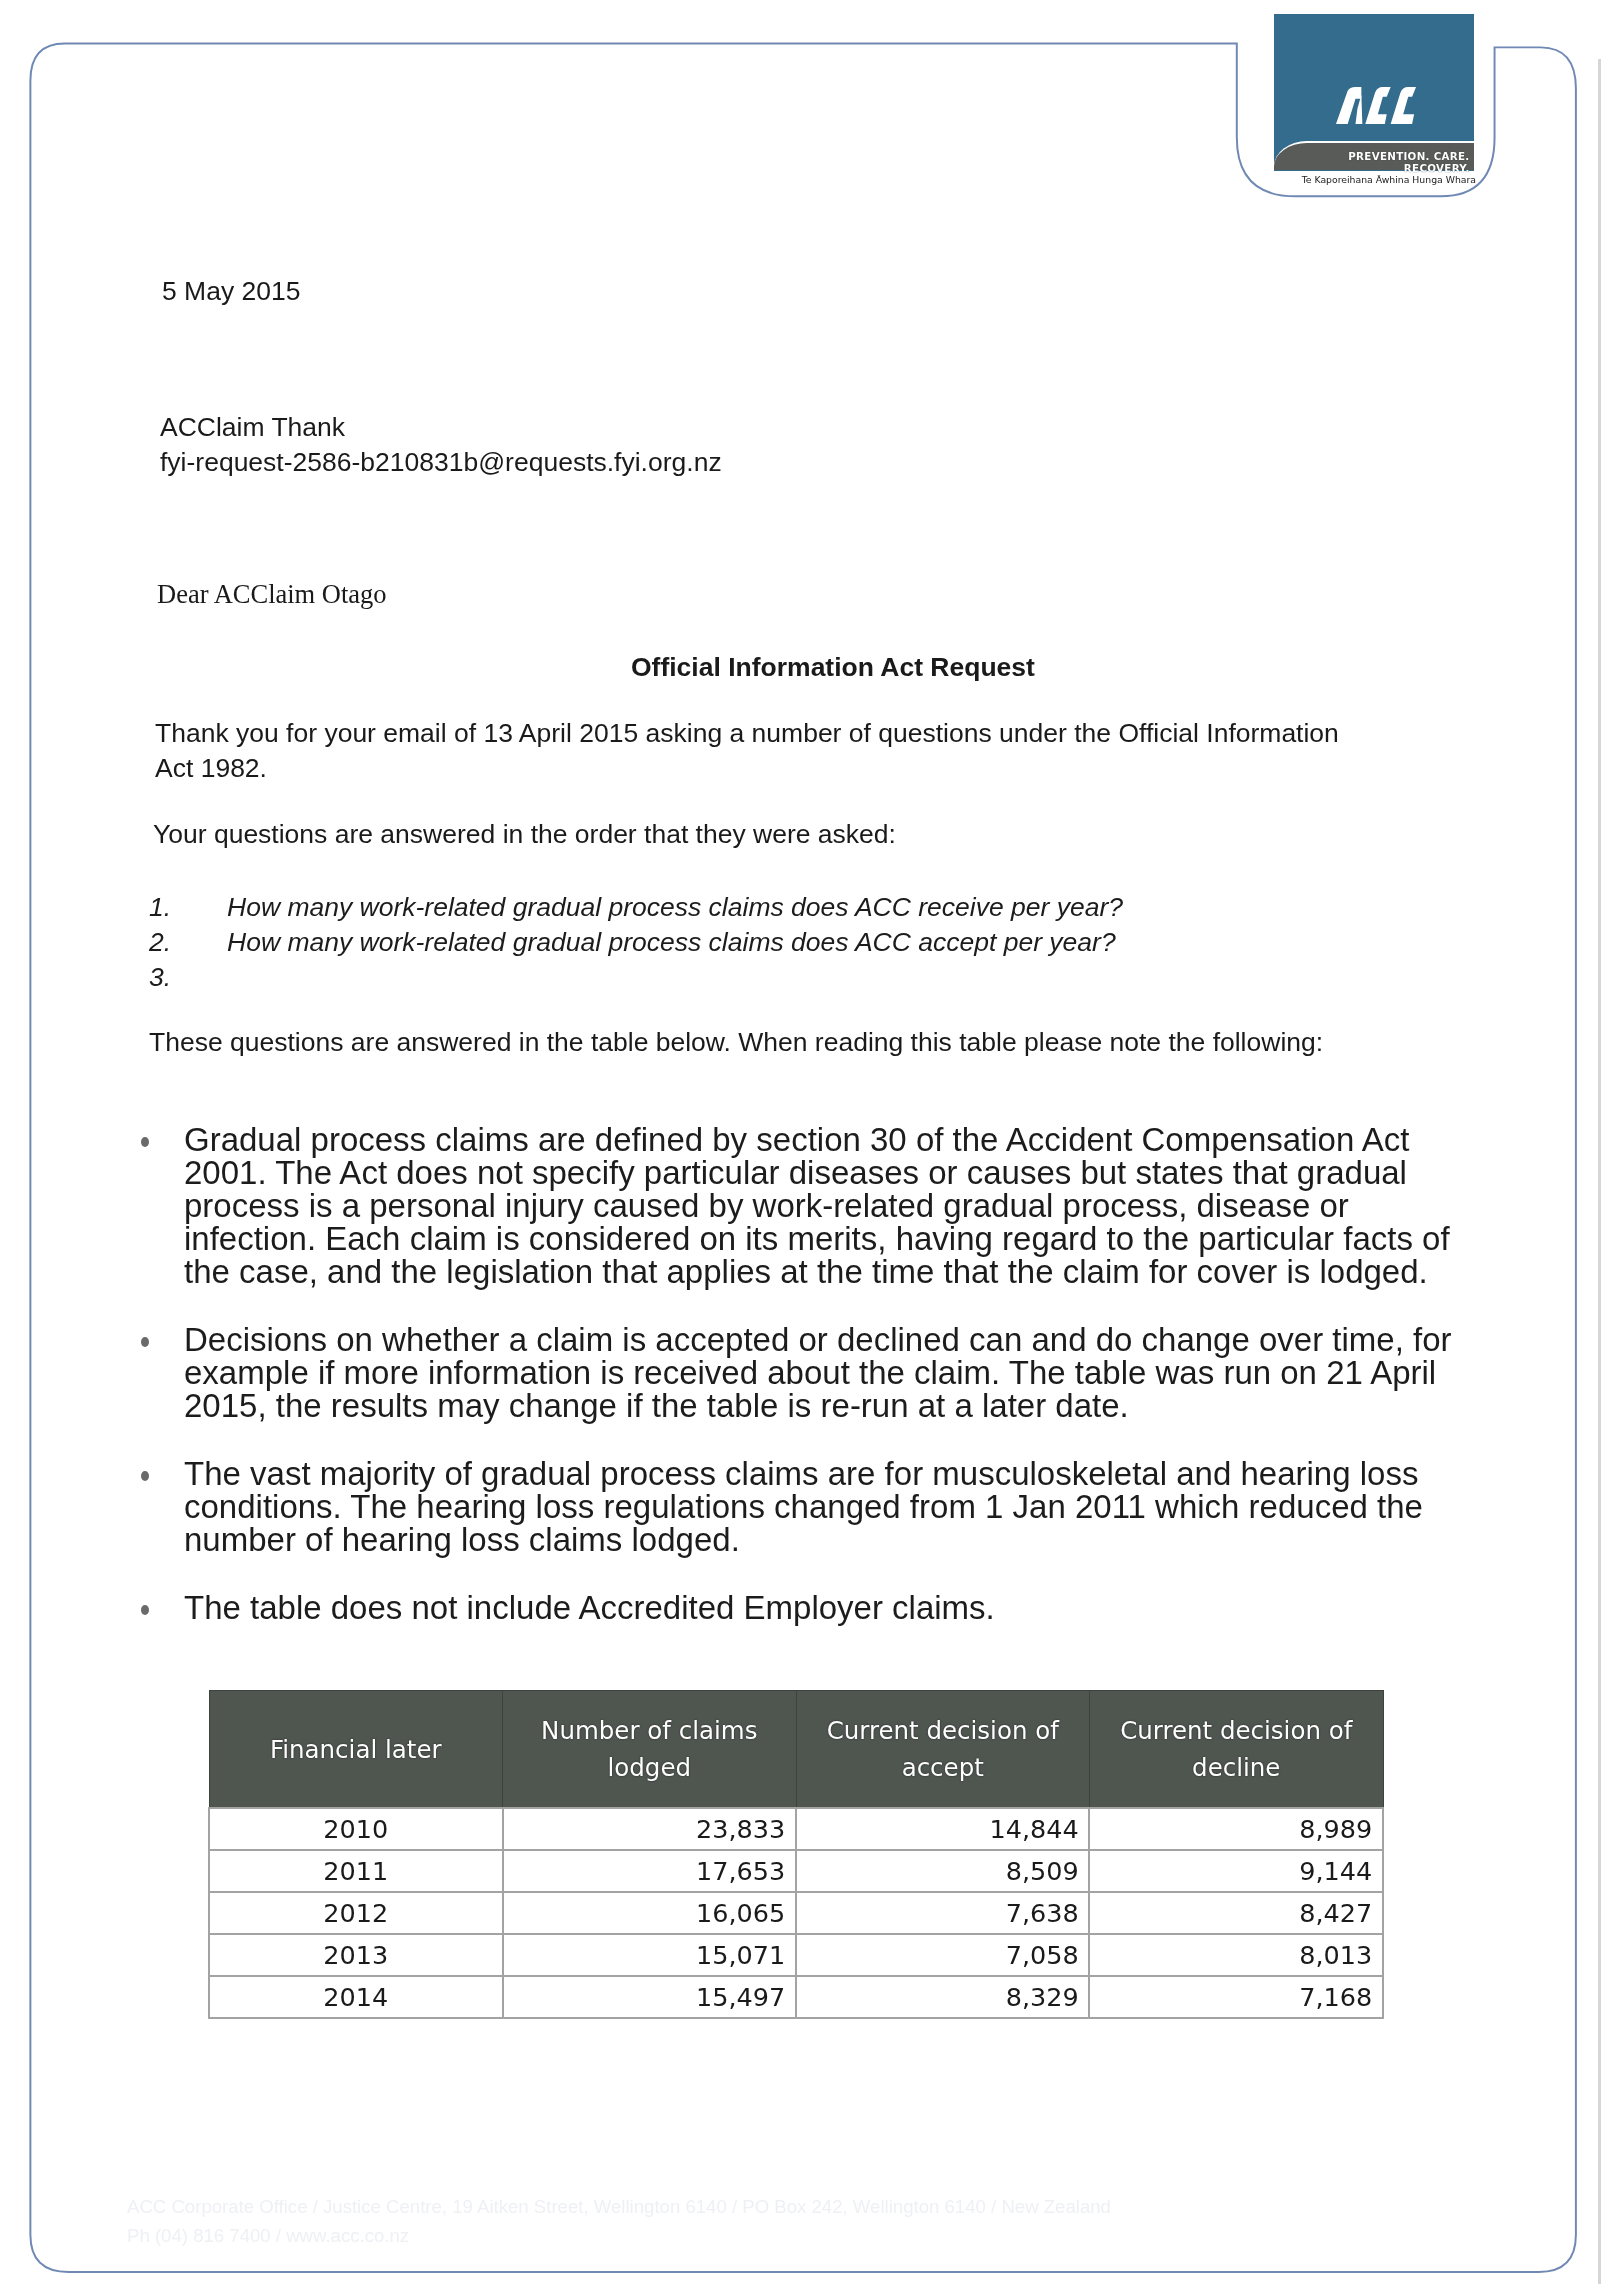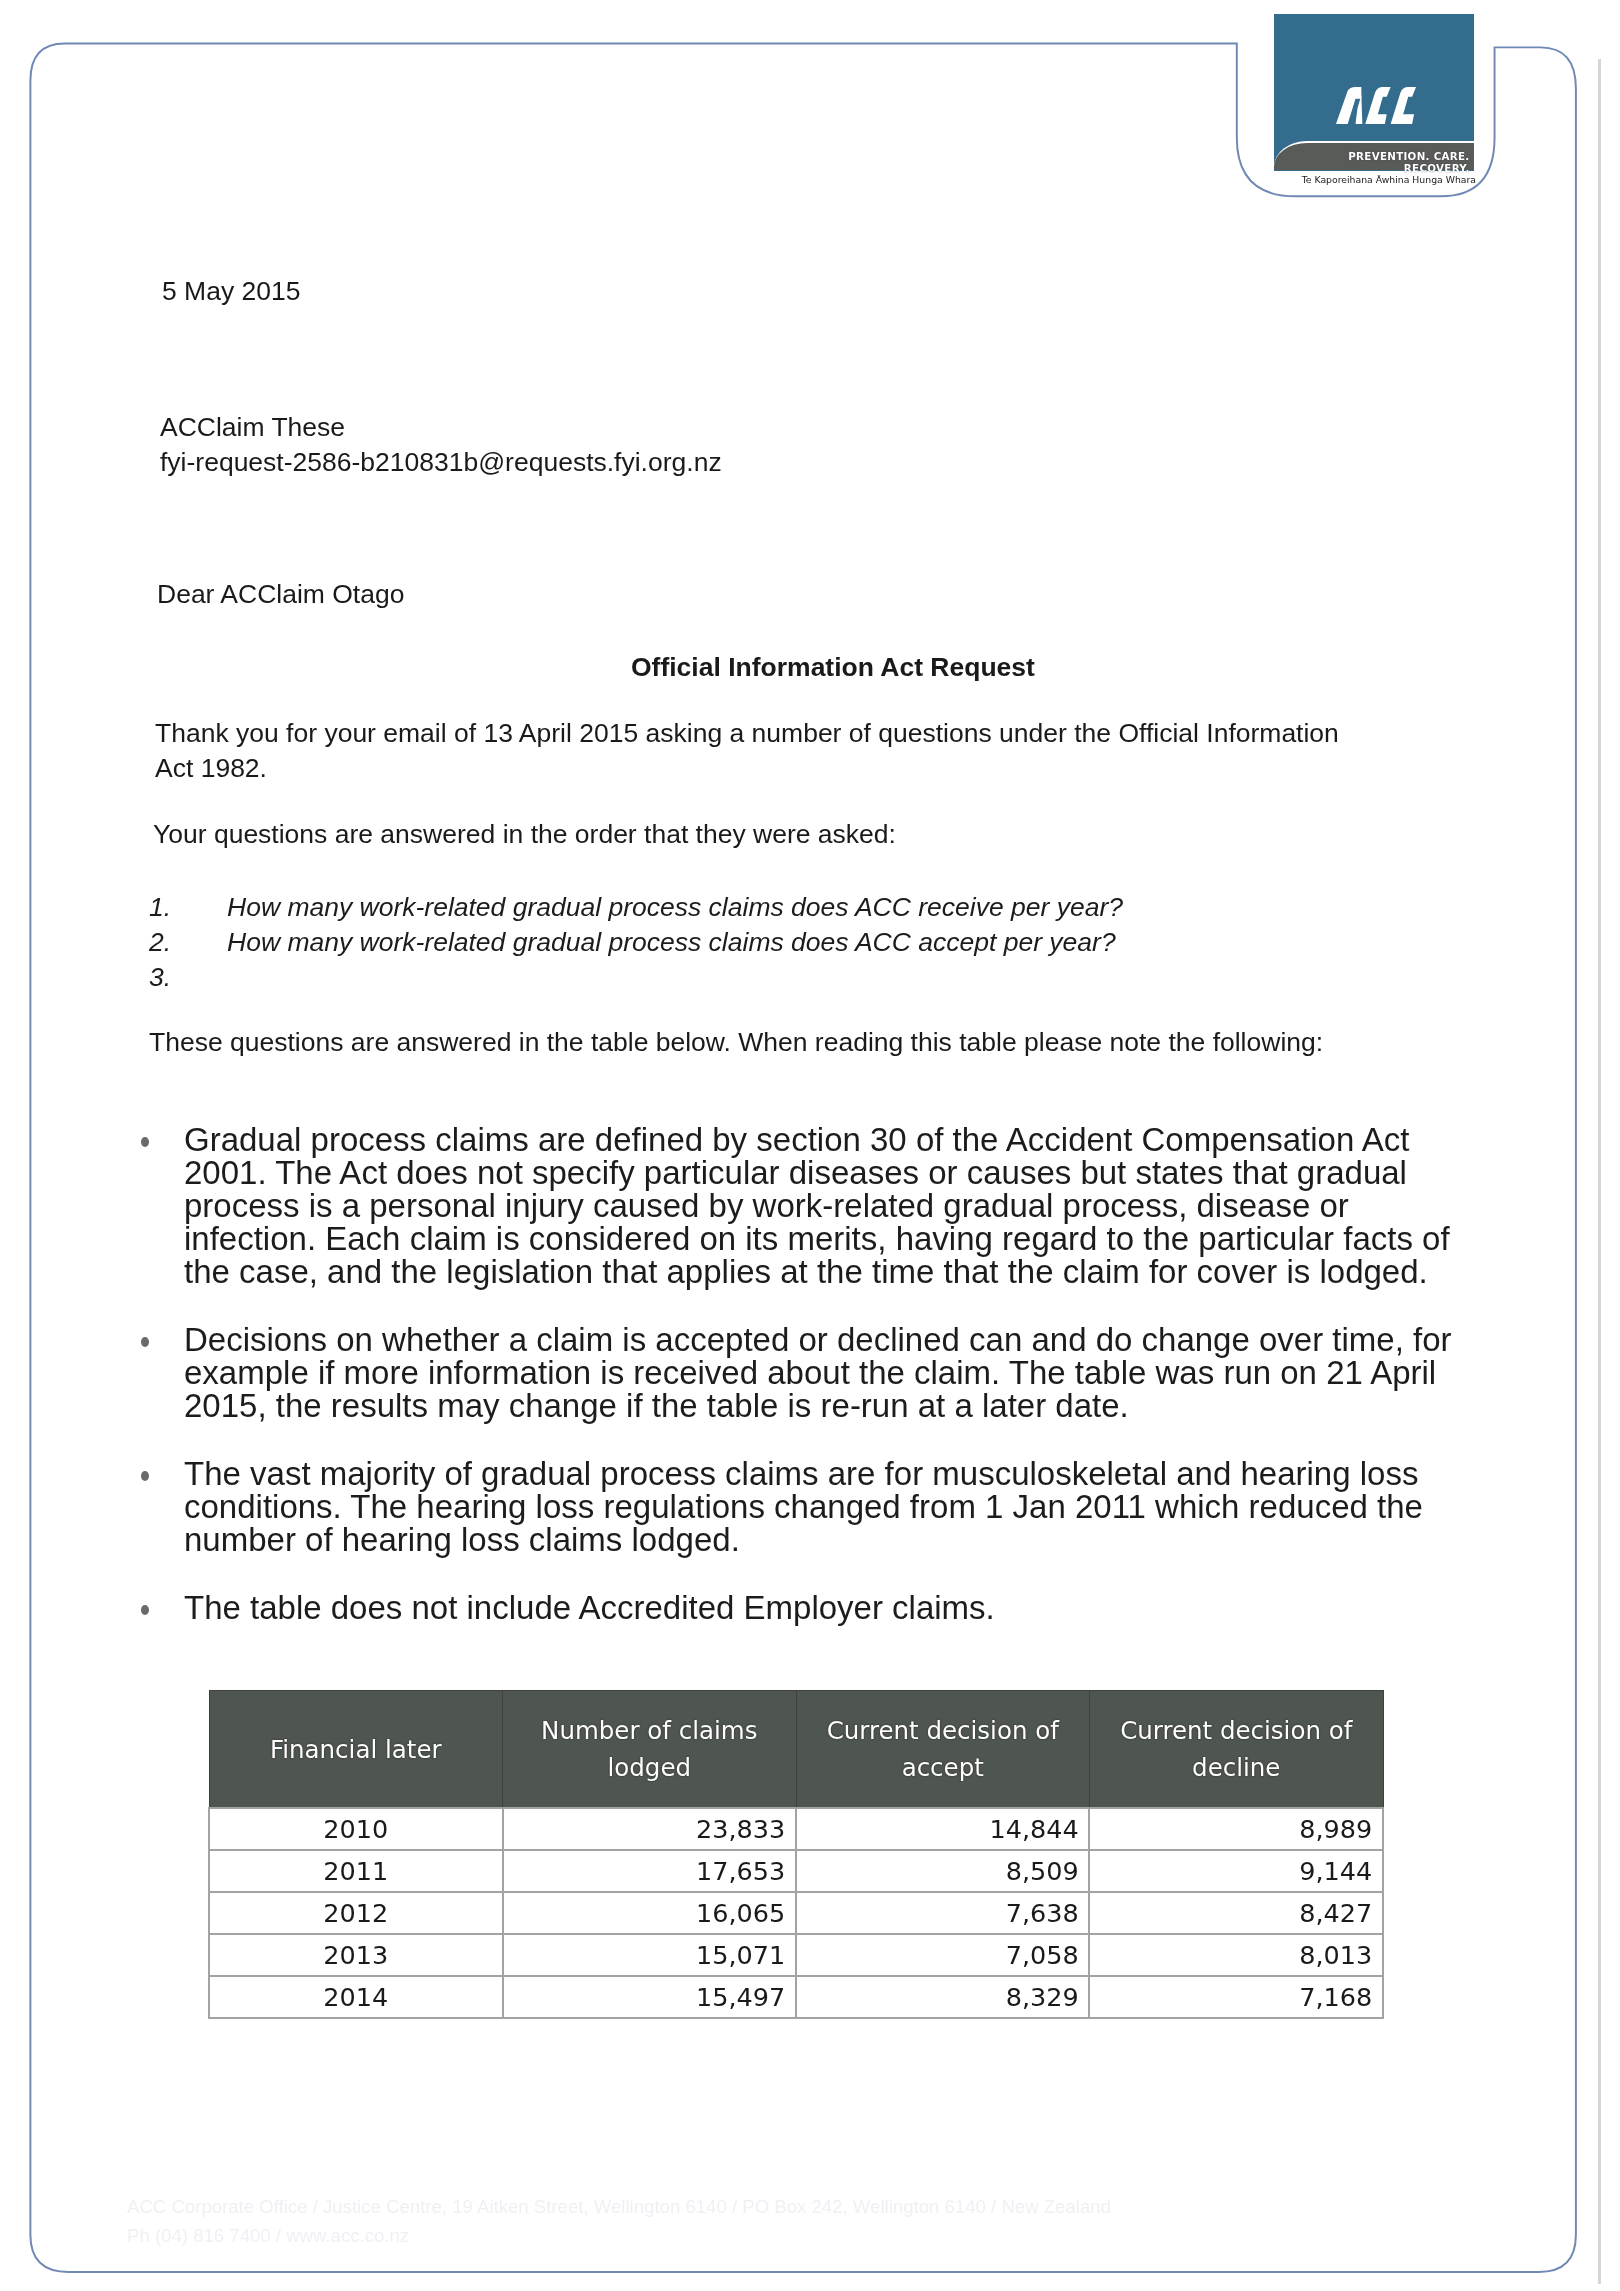--- a/index.html
+++ b/index.html
@@ -29,21 +29,21 @@
     .logo-maori {
       position: absolute; left: 1270px; top: 174px; width: 206px; text-align: right;
       font-family: "DejaVu Sans", sans-serif; font-size: 9.3px; color: #222;
     }
 
     
     .text { position: absolute; font-size: 26.5px; line-height: 35px; color: #1a1a1a; }
     .date { left: 162px; top: 274px; }
     .recipient { left: 160px; top: 410px; }
     .email { left: 160px; top: 445px; text-underline-offset: 3.9px; }
-    .salutation { left: 157px; top: 577px; }
+    .salutation { left: 157px; top: 577px; font-family: Liberation Serif, serif; }
     .subject { left: 583px; top: 650px; font-weight: bold; font-size: 26.5px; margin-left: 48px; }
     .intro { left: 155px; top: 716px; width: 1215px; }
     .answered { left: 153px; top: 817px; }
     .questions { position: absolute; left: 149px; top: 890px; width: 1215px; margin: 0; padding: 0; list-style: none; }
     .questions li { font-size: 26.5px; line-height: 35px; font-style: italic; display: flex; }
     .questions .qnum { width: 78px; flex: none; }
     .table-intro { left: 149px; top: 1025px; width: 1215px; }
 
     .notes { position: absolute; left: 127px; top: 1123px; width: 1343px; margin: 0; padding: 0; list-style: none; }
     .notes li { position: relative; padding-left: 57px; font-size: 33px; line-height: 33px; margin-bottom: 35px; }
@@ -91,21 +91,21 @@
     <path d="M38 30 L54 30 L52 40 L36 40 Z" fill="#fff"></path>
     <path d="M58 40 L68 8 Q70 2 76 2 L84 2 L80 12 L76 12 L68 40 Z" fill="#fff"></path>
     <path d="M64 30 L82 30 L80 40 L62 40 Z" fill="#fff"></path>
   </svg>
   <div class="logo-band"></div>
   <div class="logo-tagline">PREVENTION. CARE. RECOVERY.</div>
 </div>
 <div class="logo-maori">Te Kaporeihana Āwhina Hunga Whara</div>
 
 <div class="text date">5 May 2015</div>
-<div class="text recipient">ACClaim These</div>
+<div class="text recipient">ACClaim Thank</div>
 <div class="text email">fyi-request-2586-b210831b@requests.fyi.org.nz</div>
 <div class="text salutation">Dear ACClaim Otago</div>
 <div class="text subject">Official Information Act Request</div>
 <div class="text intro">Thank you for your email of 13 April 2015 asking a number of questions under the Official Information Act 1982.</div>
 <div class="text answered">Your questions are answered in the order that they were asked:</div>
 
 <ol class="questions">
   <li>
     <span class="qnum">1.</span>
     <span>How many work-related gradual process claims does ACC receive per year?</span>

